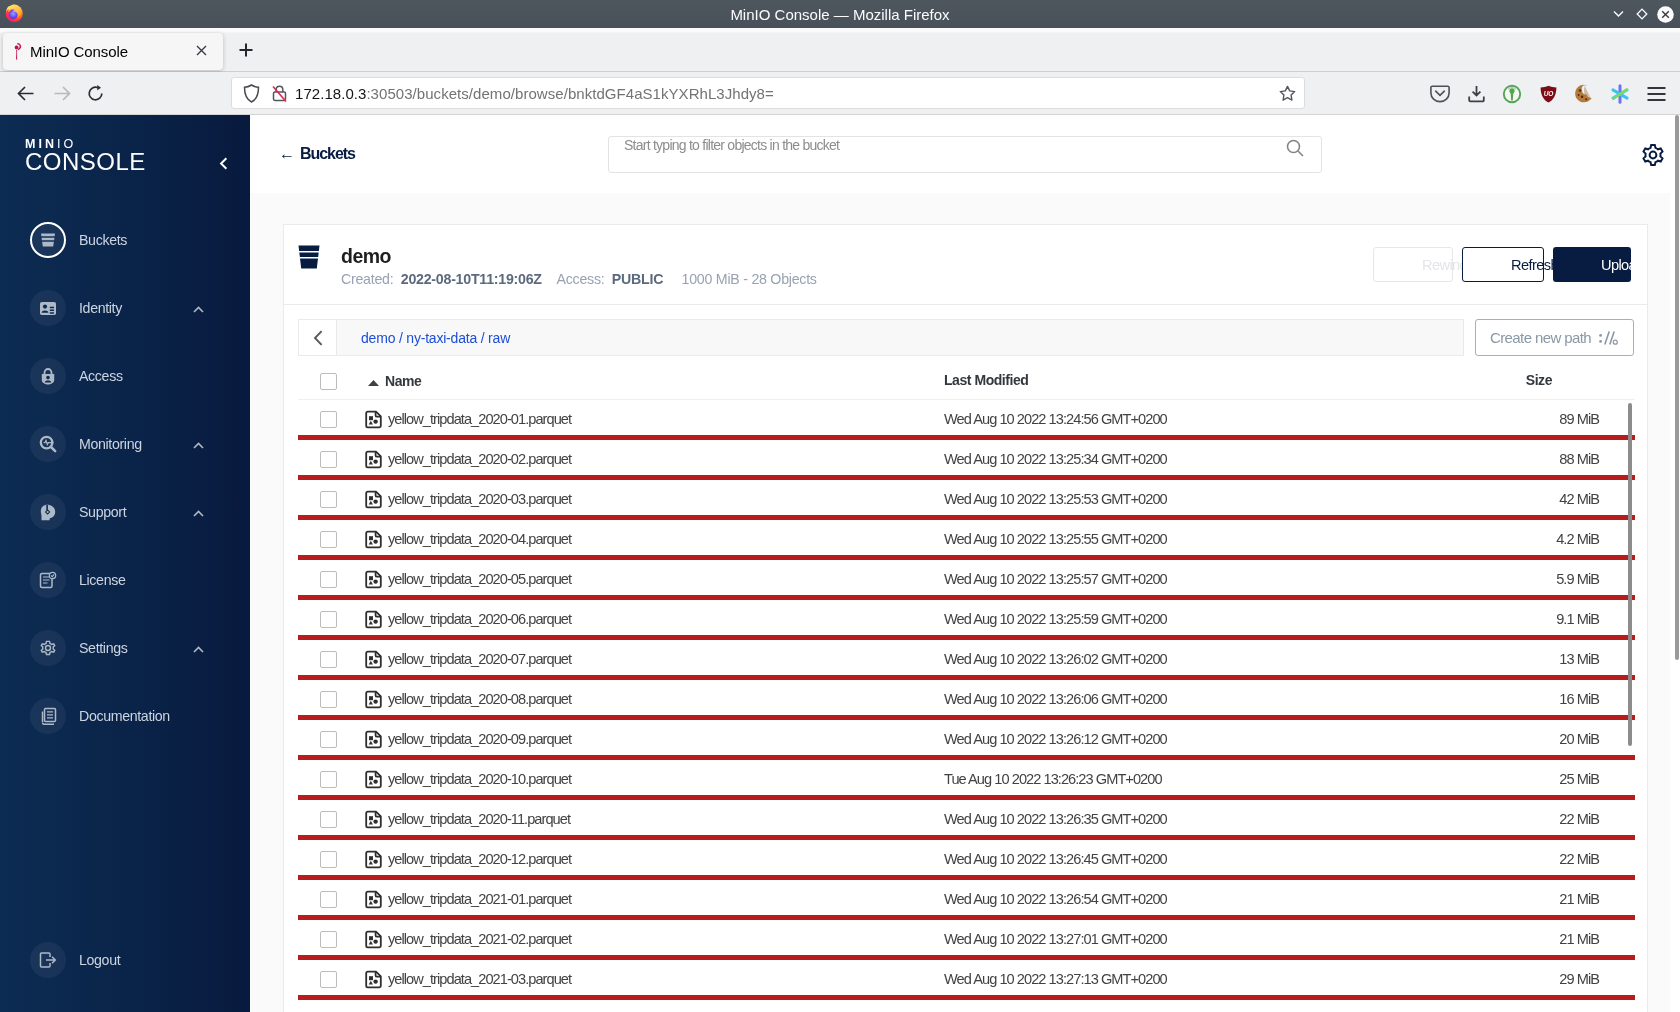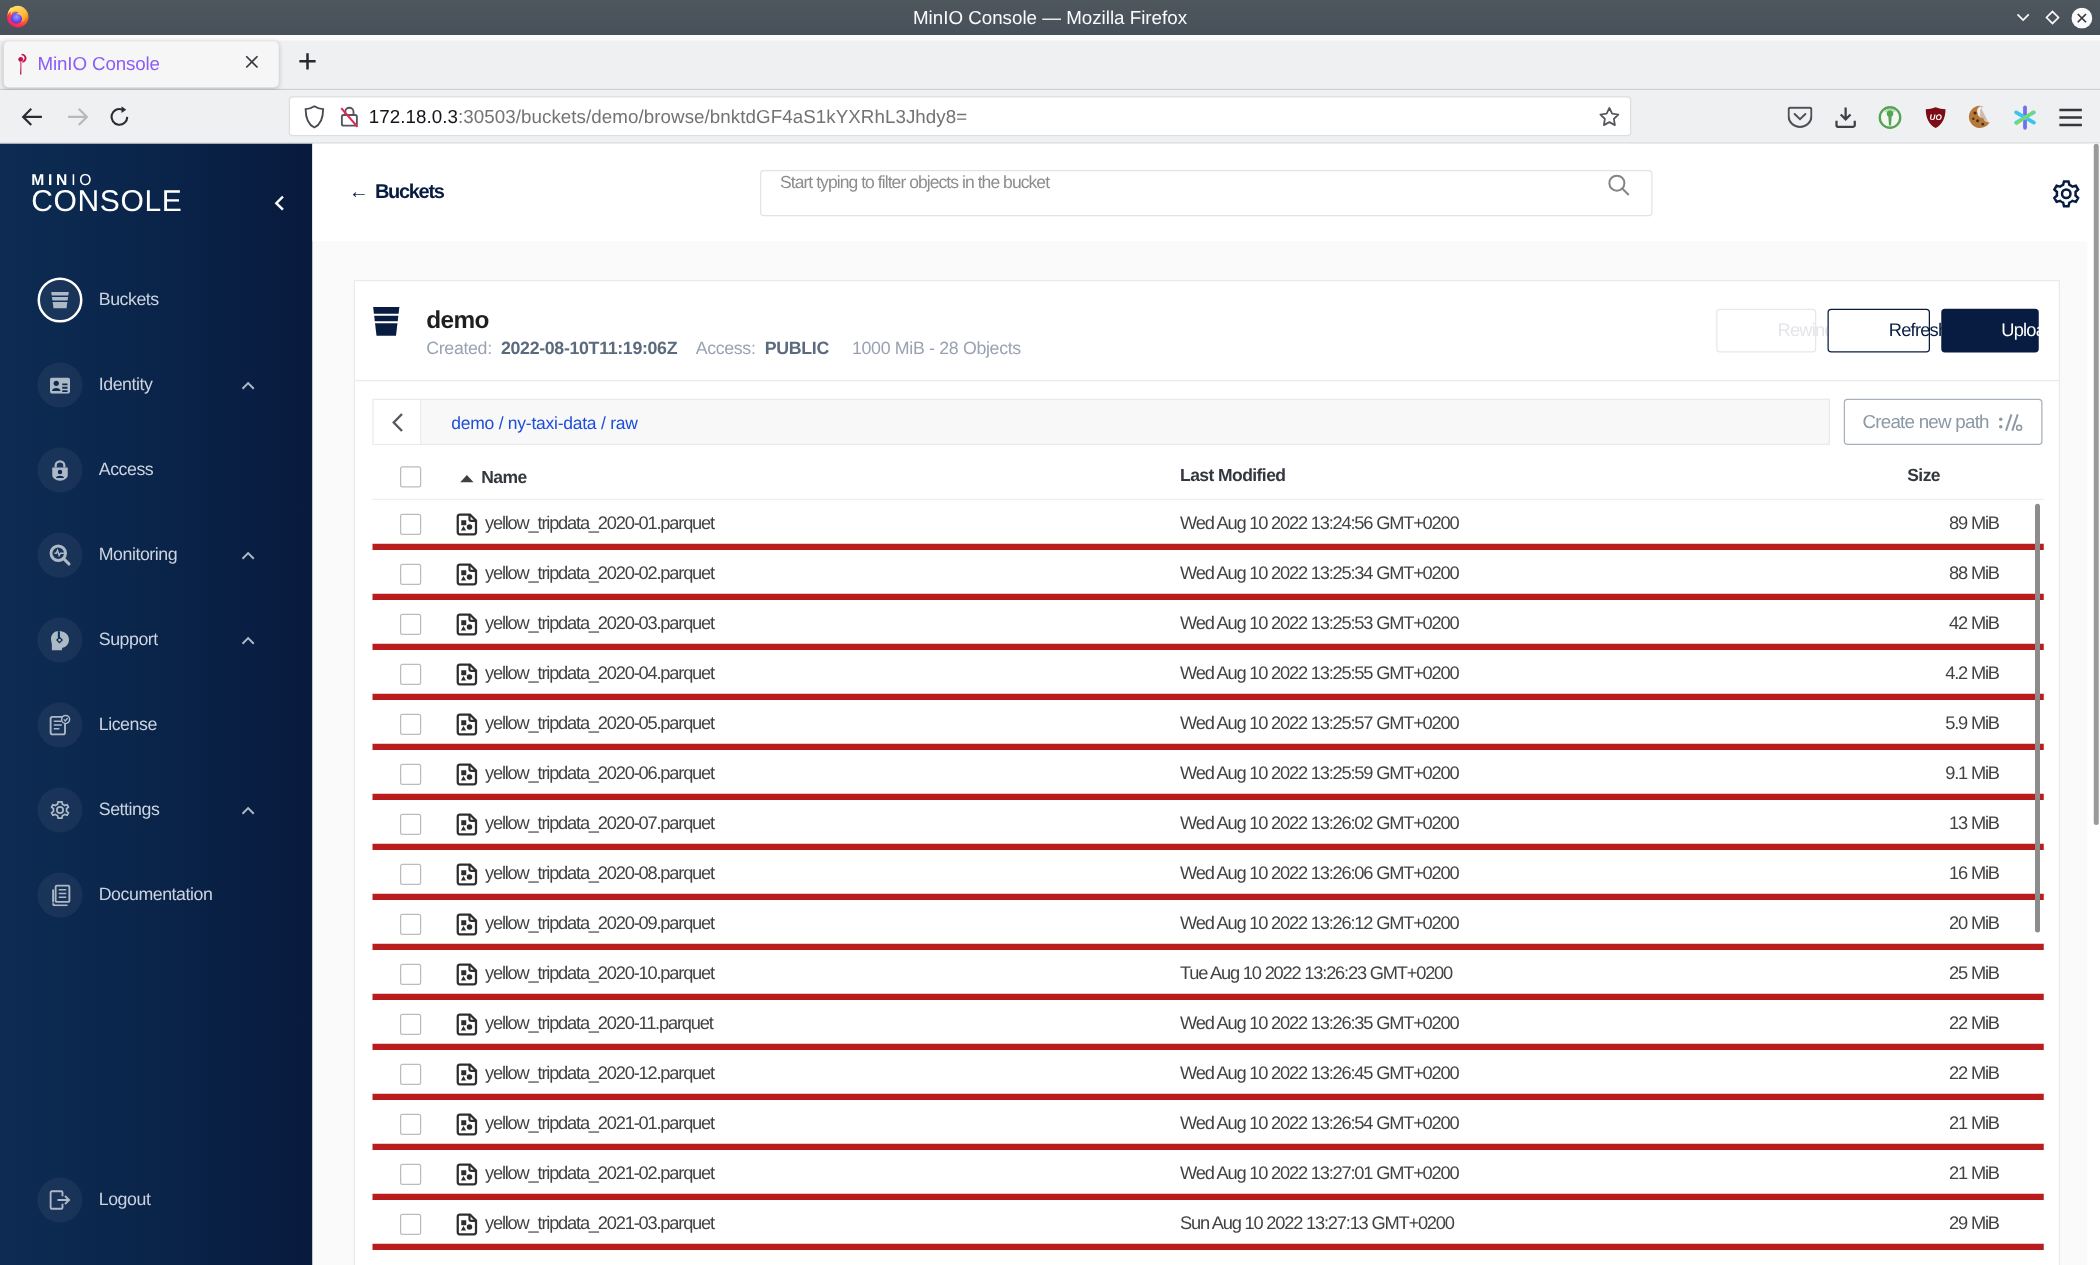--- a/index.html
+++ b/index.html
@@ -4,21 +4,21 @@
 <style>
 * { margin:0; padding:0; box-sizing:border-box; }
 html,body { width:1680px; height:1012px; overflow:hidden; font-family:"Liberation Sans", sans-serif; }
 .titlebar { height:28px; background:linear-gradient(#4e565e,#485059); position:relative; color:#fbfbfe; }
 .titlebar .ttl { position:absolute; top:6px; left:0; right:0; text-align:center; font-size:15px; color:#fbfbfe; }
 .fxlogo { position:absolute; left:4px; top:3px; }
 .winctl { position:absolute; right:6px; top:0; height:28px; display:flex; align-items:center; }
 .tabbar { height:44px; background:linear-gradient(#fcfcfd 0px,#fafafb 4px,#eff0f2 5px,#eff0f2 100%); position:relative; border-bottom:1px solid #cfcfd1; }
 .tab { position:absolute; left:3px; top:5px; width:220px; height:37px; background:#f6f6f7; border-radius:4px; box-shadow:0 1px 4px rgba(0,0,0,.22); display:flex; align-items:center; }
 .tab .fav { margin-left:8px; display:flex; }
-.tab .tt { margin-left:7px; font-size:15px; color:#8b5cf6; flex:1; letter-spacing:-0.1px; }
+.tab .tt { margin-left:7px; font-size:15px; color:#000000; flex:1; letter-spacing:-0.1px; }
 .tab .tx { color:#3a3a42; font-size:15px; margin-right:10px; width:24px; height:24px; text-align:center; line-height:24px; }
 .newtab { position:absolute; left:231px; top:8px; width:30px; height:30px; font-size:19px; color:#15141a; text-align:center; line-height:29px; }
 .navbar { height:43px; background:#eff0f2; display:flex; align-items:center; position:relative; border-bottom:1px solid #d4d4d4; }
 .nbtn { width:32px; height:32px; display:flex; align-items:center; justify-content:center; }
 .urlbar { position:absolute; left:231px; top:5px; width:1074px; height:32px; background:#fff; border:1px solid #ddd; border-radius:3px; display:flex; align-items:center; }
 .urlbar .txt { font-size:15px; color:#15141a; margin-left:7px; white-space:nowrap; letter-spacing:0.05px; }
 .urlbar .txt .dim { color:#737373; }
 .exticons { position:absolute; right:14px; top:5px; height:33px; display:flex; align-items:center; gap:16px; }
 .exticons i { width:20px; display:flex; align-items:center; justify-content:center; }
 .app { display:flex; height:897px; }
@@ -586,21 +586,21 @@
 <div class="trow">
             <div class="cb cbx"></div>
             <div class="fic"><svg width="19" height="19" viewBox="0 0 19 19">
                 <path d="M2.2 3.2 a1.6 1.6 0 0 1 1.6-1.6 h8.2 l4.8 4.8 v9.4 a1.6 1.6 0 0 1-1.6 1.6 h-11.4 a1.6 1.6 0 0 1-1.6-1.6 z" fill="none" stroke="#2e2e2e" stroke-width="1.8"></path>
                 <path d="M11.6 1.9 v3.5 a1.3 1.3 0 0 0 1.3 1.3 h3.6" fill="none" stroke="#2e2e2e" stroke-width="1.8"></path>
                 <rect x="5" y="6.2" width="4" height="4" fill="#2e2e2e"></rect>
                 <circle cx="11.6" cy="11.6" r="2.2" fill="#2e2e2e"></circle>
                 <path d="M6.8 10.8 l2.1 3.6 h-4.2 z" fill="#2e2e2e"></path>
               </svg></div>
             <div class="nm">yellow_tripdata_2021-03.parquet</div>
-            <div class="lm">Sun Aug 10 2022 13:27:13 GMT+0200</div>
+            <div class="lm">Wed Aug 10 2022 13:27:13 GMT+0200</div>
             <div class="sz">29 MiB</div>
           </div>
 <div class="trow" style="border-bottom:none"></div>
         </div>
       <div class="iscroll"></div>
     </div>
     <div class="pstrack"></div>
       <div class="pagescroll"></div>
   </div>
 </div>

